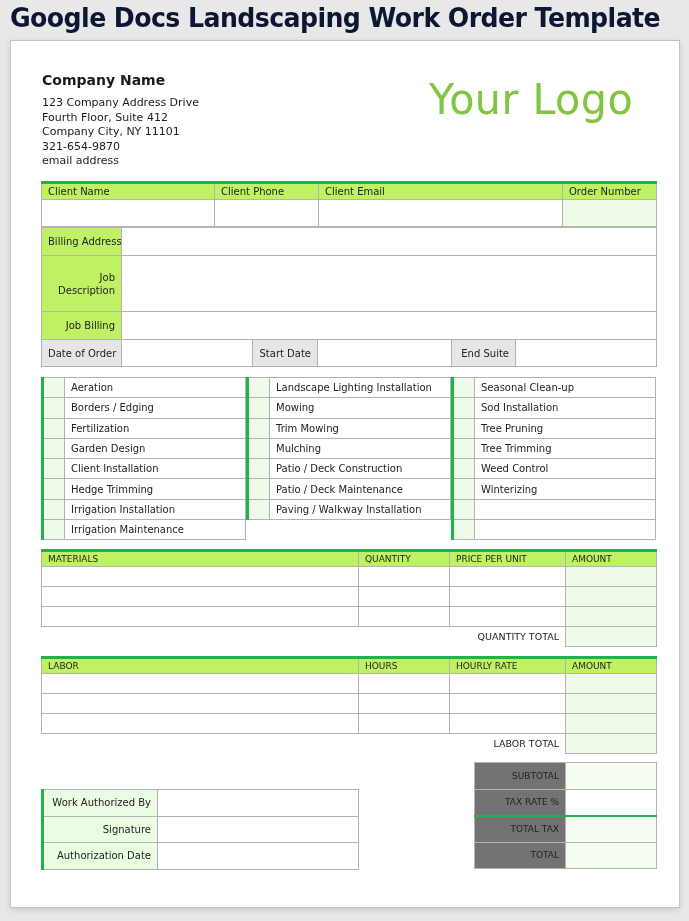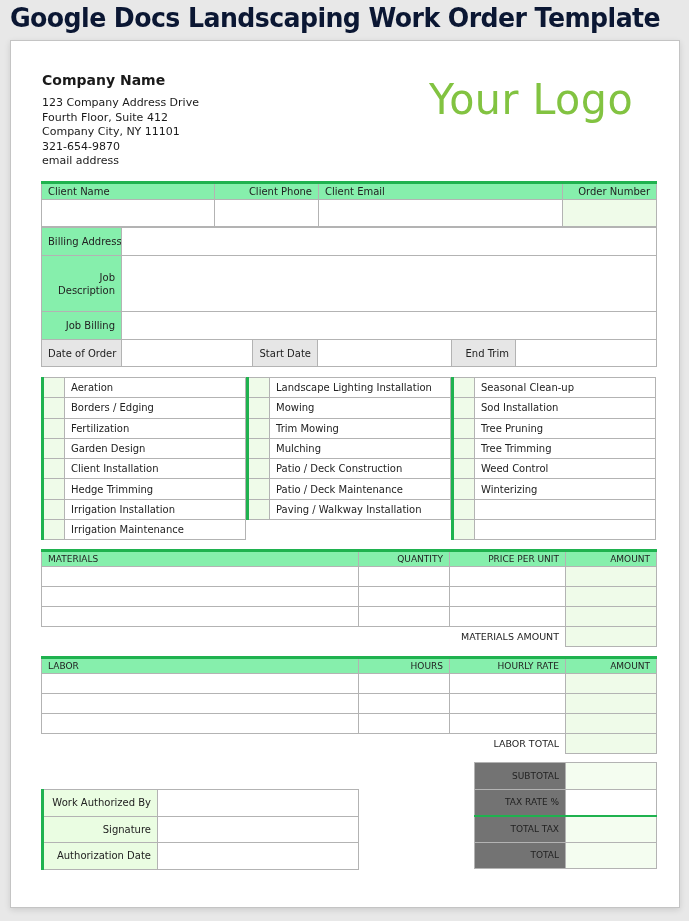--- a/index.html
+++ b/index.html
@@ -29,25 +29,25 @@
       left: 418px; top: 34px; font-size: 42px; color: #82c341;
       font-family: "DejaVu Sans", sans-serif; letter-spacing: 0.5px; font-weight: normal;
       transform: scaleX(0.98); transform-origin: left top;
     }
 
     table { border-collapse: collapse; table-layout: fixed; }
     td, th {
       border: 1px solid #b3b3b3; font-size: 10px; font-weight: normal;
       padding: 0 6px; white-space: nowrap; overflow: hidden; color: #222;
     }
-    .hdr { background: #86efac; }
+    .hdr { background: #bef264; }
     .lt { background: #effbe9; }
     .gray { background: #e6e6e6; }
     .r { text-align: right; }
-    .c { text-align: right; }
+    .c { text-align: left; }
     .l { text-align: left; }
     .green-top { border-top: 3px solid #1fb24f !important; }
 
     .client-tbl { left: 30px; top: 140px; width: 615px; }
     .client-tbl td { height: 17px; }
 
     .info-tbl { left: 30px; top: 186px; width: 615px; }
 
     .svc { top: 336px; width: 205px; }
     .svc td { height: 20.3px; font-size: 10px; }
@@ -128,21 +128,21 @@
     </tr>
     <tr>
       <td class="hdr r" style="height:28px">Job Billing</td>
       <td colspan="5"></td>
     </tr>
     <tr>
       <td class="gray l" style="height:27px">Date of Order</td>
       <td></td>
       <td class="gray r">Start Date</td>
       <td></td>
-      <td class="gray r">End Trim</td>
+      <td class="gray r">End Suite</td>
       <td></td>
     </tr>
   </tbody>
     </table>
 
   <table class="abs svc" style="left:30px">
     <tbody id="svc1">
         <tr>
           <td class="box"></td>
           <td>Aeration</td>
@@ -274,21 +274,21 @@
           <td></td>
           <td class="lt"></td>
         </tr>
       <tr>
           <td></td>
           <td></td>
           <td></td>
           <td class="lt"></td>
         </tr>
       <tr class="total-row">
-        <td colspan="3" class="lbl">MATERIALS AMOUNT</td>
+        <td colspan="3" class="lbl">QUANTITY TOTAL</td>
         <td class="val" style="border:1px solid #b3b3b3"></td>
       </tr>
     </tbody>
   </table>
 
   <table class="abs money" style="top:615px">
     <colgroup>
         <col style="width:317px">
         <col style="width:91px">
         <col style="width:116px">

